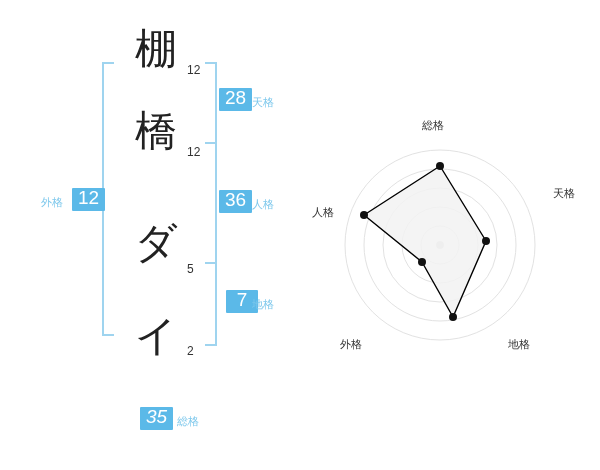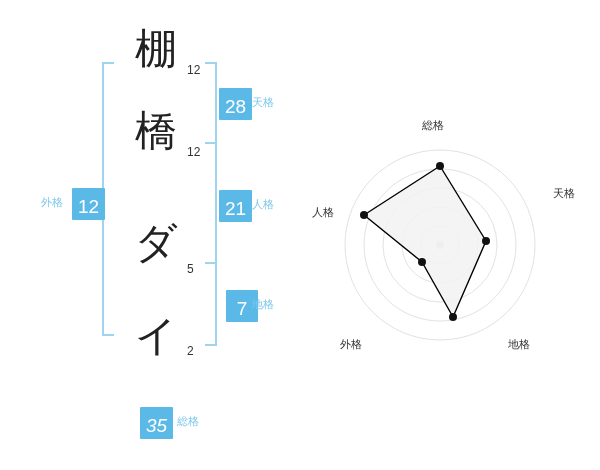--- a/index.html
+++ b/index.html
@@ -95,21 +95,21 @@
     border-width: 2px 2px 2px 0;
     border-left: none;
   }
 
   .badge {
     position: absolute;
     background: #5bb9e8;
     color: #ffffff;
     font-size: 19px;
     font-family: "Liberation Sans", sans-serif;
-    padding: 9px 6px 3px 6px;
+    padding: 0 6px 3px 6px;
     line-height: 1.05;
     border-radius: 1px;
     min-width: 20px;
     text-align: center;
   }
   .badge-label {
     position: absolute;
     color: #7ec8ec;
     font-size: 11px;
     font-family: "DejaVu Sans", "Liberation Sans", sans-serif;
@@ -162,21 +162,21 @@
     <div class="stroke-num sn-4">2</div>
 
     <div class="bracket bracket-outer"></div>
     <div class="bracket bracket-ten"></div>
     <div class="bracket bracket-jin"></div>
     <div class="bracket bracket-chi"></div>
 
     <div class="badge bd-ten">28</div>
     <div class="badge-label lb-ten">天格</div>
 
-    <div class="badge bd-jin">21</div>
+    <div class="badge bd-jin">36</div>
     <div class="badge-label lb-jin">人格</div>
 
     <div class="badge bd-chi">7</div>
     <div class="badge-label lb-chi">地格</div>
 
     <div class="badge bd-gai">12</div>
     <div class="badge-label lb-gai">外格</div>
 
     <div class="badge bd-sou">35</div>
     <div class="badge-label lb-sou">総格</div>

